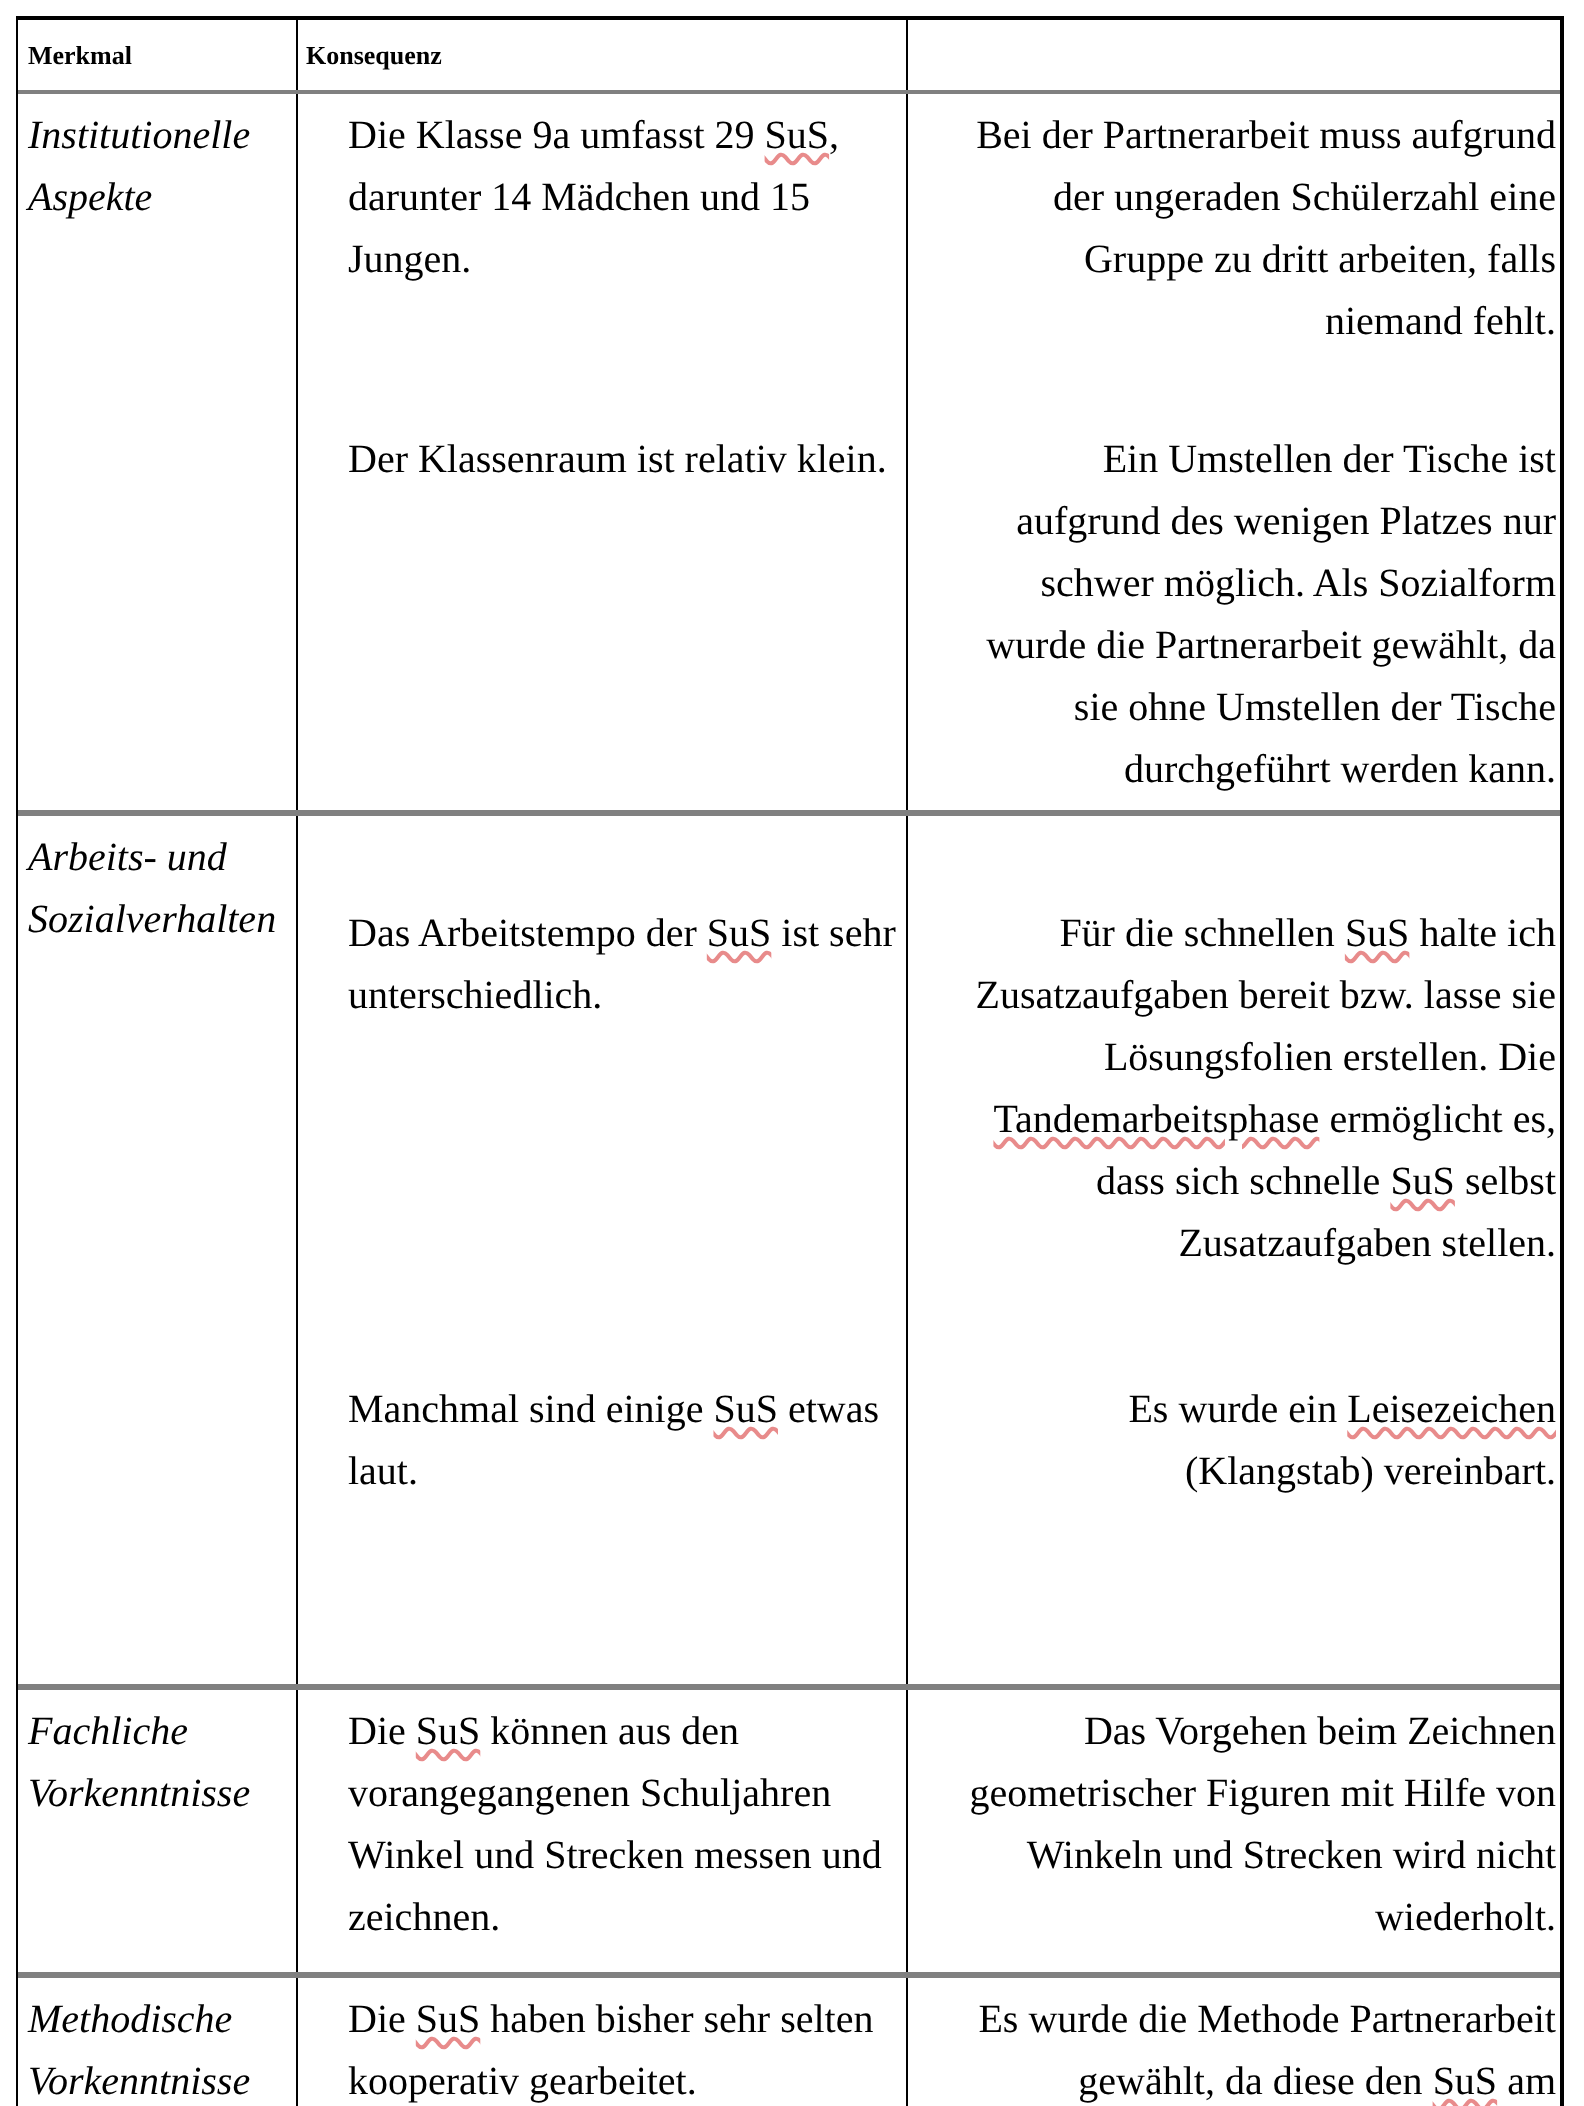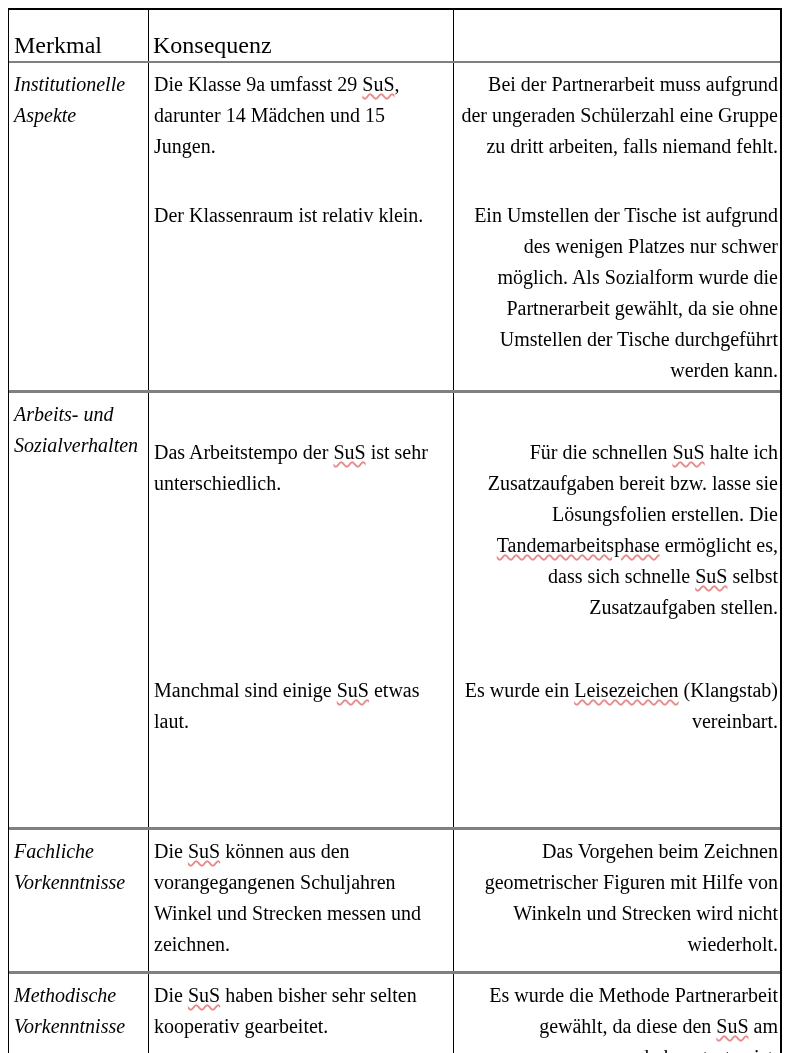--- a/index.html
+++ b/index.html
@@ -20,28 +20,28 @@
     grid-template-columns:139px 305px 327px;
     align-content:start;
     box-sizing:border-box;
   }
   .hrow { border-bottom:2px solid #808080; min-height:37px; }
   .trow { border-bottom:3px solid #808080; padding-top:6px; padding-bottom:4px; }
   .vl { position:absolute; top:0; bottom:0; width:1px; background:#000; }
   .vl1 { left:139px; }
   .vl2 { left:444px; }
   .hc {
-    font-weight:normal; font-size:24px; line-height:31px;
-    padding:20px 2px 0 5px;
+    font-weight:bold; font-size:13px; line-height:31px;
+    padding:2px 2px 0 5px;
   }
   .mcell {
     grid-column:1; grid-row:1 / span 3;
     font-size:20px; line-height:31px; padding:0 2px 0 5px;font-style:italic;
   }
-  .pc { font-size:20px; line-height:31px; padding:0 2px 0 6px; }
+  .pc { font-size:20px; line-height:31px; padding:0 2px 0 6px;margin-left:20px; }
   .c2 { grid-column:2; }
   .c3 { grid-column:3;text-align:right; }
   .p1 { grid-row:1; }
   .p2 { grid-row:2; }
   .p3 { grid-row:3; }
   .gap { margin-top:38px; }
   .gap-lg { margin-top:52px; }
   .rh1 { min-height:311px; }
   .rh2 { min-height:437px; }
   .rh3 { min-height:144px; }

